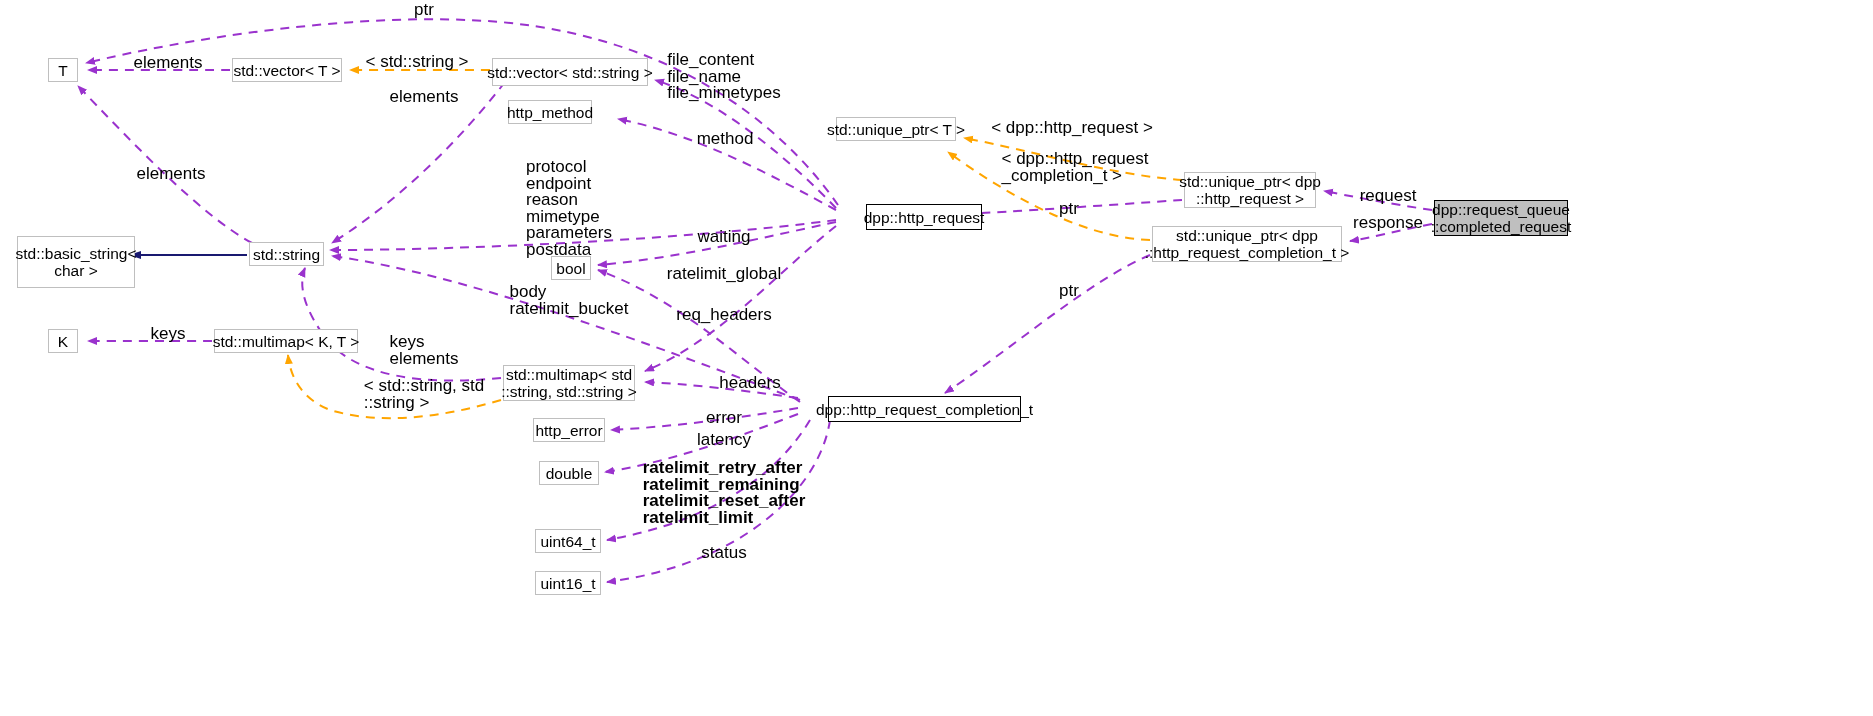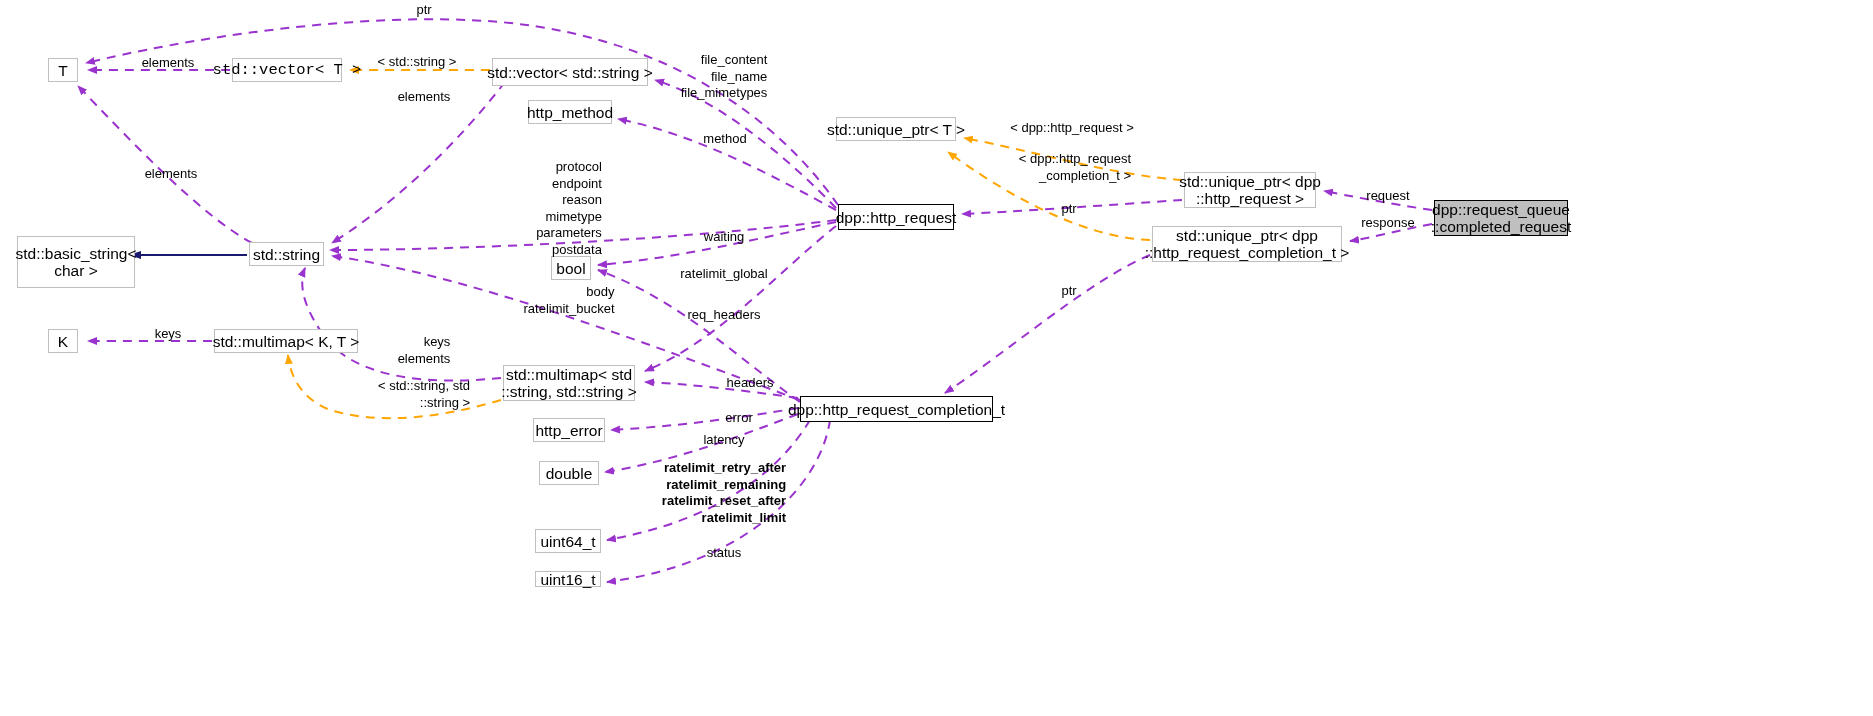--- a/index.html
+++ b/index.html
@@ -35,32 +35,33 @@
     text-align: center;
     display: flex;
     align-items: center;
     justify-content: center;
     white-space: pre;
     padding: 2px 6px;
   }
   .node.focus {
     border: 1.6px solid #000000;
     background: #ffffff;
+    margin-left: 28px;
   }
   .node.highlight {
     border: 1.6px solid #000000;
     background: #bfbfbf;
   }
   .edge-label {
     position: absolute;
-    font-size: 13px;
+    font-size: 17px;
     line-height: 16.5px;
     color: #000000;
     white-space: pre;
-    text-align: right;
+    text-align: left;
     transform: translate(-50%, -50%);
   }
 </style>
 </head>
 <body>
 
 <div id="diagram">
 
   <svg id="edge-layer" viewBox="0 0 1873 716" xmlns="http://www.w3.org/2000/svg">
     <defs>
@@ -134,25 +135,25 @@
     </g>
 
     <g id="inheritance-edges" fill="none" stroke="#191970" stroke-width="2" marker-end="url(#arrow-navy)">
 
       <path d="M 247 255 L 130 255"></path>
     </g>
   </svg>
 
   <div class="node" style="left:48px; top:58px; width:30px; height:24px;">T</div>
 
-  <div class="node" style="left:232px; top:58px; width:110px; height:24px;font-family:Liberation Mono, monospace;">std::vector&lt; T &gt;</div>
+  <div class="node" style="left:232px; top:58px; width:110px; height:24px;">std::vector&lt; T &gt;</div>
 
   <div class="node" style="left:492px; top:58px; width:156px; height:28px;">std::vector&lt; std::string &gt;</div>
 
-  <div class="node" style="left:528px; top:100px; width:84px; height:24px;">http_method</div>
+  <div class="node" style="left:508px; top:100px; width:84px; height:24px;">http_method</div>
 
   <div class="node" style="left:836px; top:117px; width:120px; height:24px;">std::unique_ptr&lt; T &gt;</div>
 
   <div class="node" style="left:1184px; top:172px; width:132px; height:36px;">std::unique_ptr&lt; dpp
 ::http_request &gt;</div>
 
   <div class="node focus" style="left:838px; top:204px; width:116px; height:26px;">dpp::http_request</div>
 
   <div class="node highlight" style="left:1434px; top:200px; width:134px; height:36px;">dpp::request_queue
 ::completed_request</div>
@@ -175,21 +176,21 @@
 ::string, std::string &gt;</div>
 
   <div class="node focus" style="left:800px; top:396px; width:193px; height:26px;">dpp::http_request_completion_t</div>
 
   <div class="node" style="left:533px; top:418px; width:72px; height:24px;">http_error</div>
 
   <div class="node" style="left:539px; top:461px; width:60px; height:24px;">double</div>
 
   <div class="node" style="left:535px; top:529px; width:66px; height:24px;">uint64_t</div>
 
-  <div class="node" style="left:535px; top:571px; width:66px; height:16px;">uint16_t</div>
+  <div class="node" style="left:535px; top:571px; width:66px; height:24px;">uint16_t</div>
 
   <div class="edge-label" style="left:424px; top:10px;">ptr</div>
 
   <div class="edge-label" style="left:168px; top:63px;">elements</div>
 
   <div class="edge-label" style="left:417px; top:62px;">&lt; std::string &gt;</div>
 
   <div class="edge-label" style="left:724px; top:77px;">file_content
 file_name
 file_mimetypes</div>
@@ -232,21 +233,21 @@
   <div class="edge-label" style="left:724px; top:315px;">req_headers</div>
 
   <div class="edge-label" style="left:424px; top:350px;">keys
 elements</div>
 
   <div class="edge-label" style="left:750px; top:383px;">headers</div>
 
   <div class="edge-label" style="left:424px; top:394px;">&lt; std::string, std
 ::string &gt;</div>
 
-  <div class="edge-label" style="left:739px; top:418px;">error</div>
+  <div class="edge-label" style="left:724px; top:418px;">error</div>
 
   <div class="edge-label" style="left:724px; top:440px;">latency</div>
 
   <div class="edge-label" style="left:724px; top:493px;font-weight:bold;">ratelimit_retry_after
 ratelimit_remaining
 ratelimit_reset_after
 ratelimit_limit</div>
 
   <div class="edge-label" style="left:724px; top:553px;">status</div>
 

